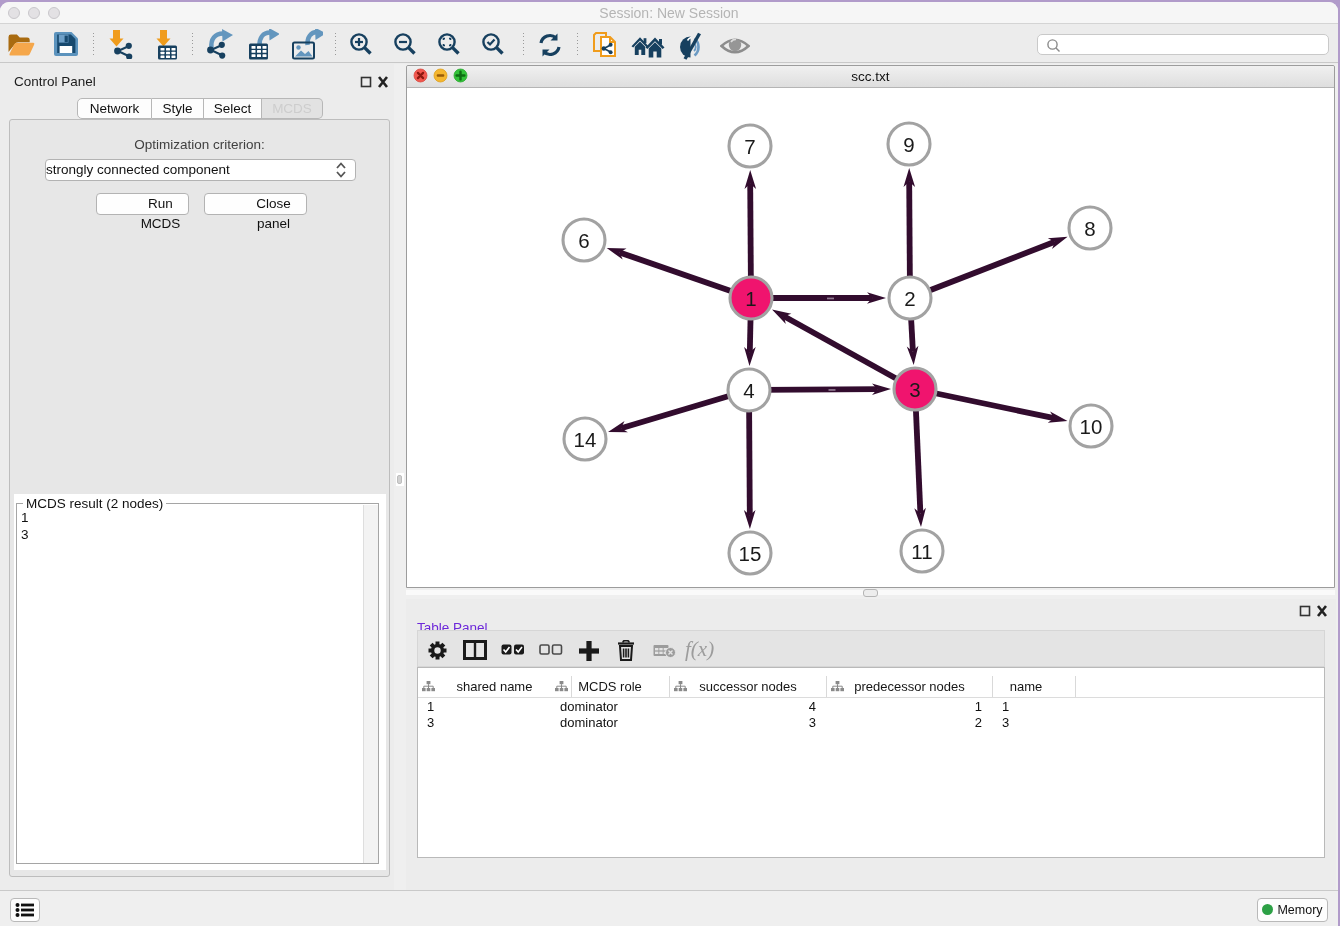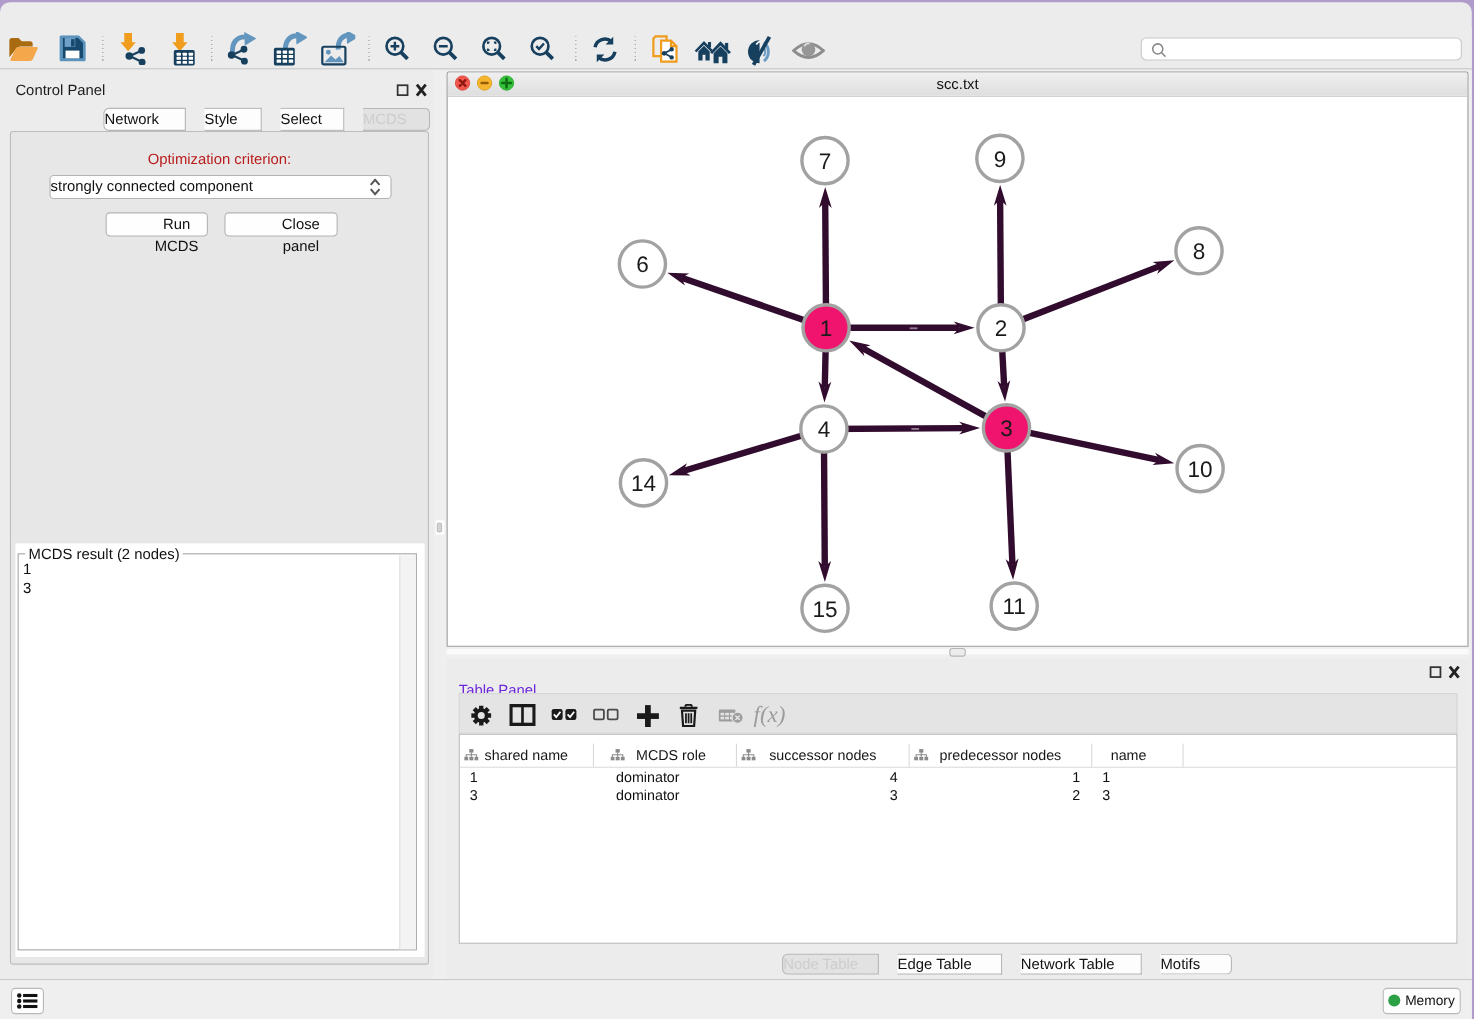--- a/index.html
+++ b/index.html
@@ -12,26 +12,26 @@
 #title { position:absolute; top:3px; width:100%; text-align:center; font-size:14px; color:#b5b5b5; }
 #toolbar { position:absolute; left:0; top:22px; width:100%; height:39px; border-bottom:1px solid #c8c8c8; background:#ececec; }
 .tbi { position:absolute; top:3px; }
 .tsep { position:absolute; top:9px; height:24px; width:1px; background-image:repeating-linear-gradient(to bottom,#9a9a9a 0,#9a9a9a 1px,rgba(0,0,0,0) 1px,rgba(0,0,0,0) 3.5px); }
 #search { position:absolute; left:1037px; top:10px; width:292px; height:21px; background:#fff; border:1px solid #c9c9c9; border-radius:5px; }
 #main { position:absolute; left:0; top:62px; width:1338px; height:826px; background:#efefef; }
 
 #cp { position:absolute; left:0; top:0; width:394px; height:829px; background:#ececec; }
 #cp-title { position:absolute; left:14px; top:10px; font-size:13.5px; color:#1c1c1c; }
 .tabrow { position:absolute; display:flex; }
-.tab { height:21px; font-size:13.5px; color:#111; background:#fdfdfd; border:1px solid #b7b7b7; border-left:none; line-height:20px;margin-left:17px; }
+.tab { height:21px; font-size:13.5px; color:#111; background:#fdfdfd; border:1px solid #b7b7b7; border-left:none; text-align:center; line-height:20px; }
 .tab.first { border-left:1px solid #b7b7b7; border-radius:5px 0 0 5px; }
 .tab.last { border-radius:0 5px 5px 0; }
 .tab.dis { background:#e2e2e2; color:#cdcdcd; }
 #cp-content { position:absolute; left:9px; top:55px; width:381px; height:758px; background:#e7e7e7; border:1px solid #bdbdbd; border-radius:3px; }
-#opt-label { position:absolute; left:0; top:17px; width:100%; text-align:center; font-size:13.5px; color:#b91c1c; }
+#opt-label { position:absolute; left:0; top:17px; width:100%; text-align:center; font-size:13.5px; color:#404040; }
 #dropdown { position:absolute; left:35px; top:39px; width:311px; height:22px; background:#fff; border:1px solid #b3b3b3; border-radius:4px; font-size:13.5px; color:#111; line-height:20px; }
 .btn { position:absolute; top:73px; height:22px; background:#fefefe; border:1px solid #b3b3b3; border-radius:4px; font-size:13.5px; color:#111; text-align:center; line-height:20px;padding-left:36px; }
 #mcds-box { position:absolute; left:4px; top:374px; width:372px; height:376px; background:#fff; }
 #mcds-fs { position:absolute; left:2px; top:9px; width:363px; height:361px; border:1px solid #a5a5a5; }
 #mcds-legend { position:absolute; left:6px; top:-8px; background:#fff; padding:0 3px; font-size:13.5px; color:#111; }
 #mcds-text { position:absolute; left:7px; top:15px; font-size:13.5px; color:#111; line-height:17px; }
 #mcds-scroll { position:absolute; left:349px; top:11px; width:15px; height:358px; background:#f3f3f3; border-left:1px solid #dedede; }
 
 #nw { position:absolute; left:406px; top:1px; width:929px; height:523px; background:#fff; border:1px solid #9c9c9c; border-radius:2px 2px 0 0; }
 #nw-tb { position:absolute; left:0; top:0; width:100%; height:22px; background:linear-gradient(#f0f0f0,#dedede); border-bottom:1px solid #b5b5b5; border-radius:2px 2px 0 0; }
@@ -45,20 +45,26 @@
 .td { position:absolute; font-size:13px; color:#111; height:16px; line-height:16px; }
 #tp-tabs { position:absolute; left:288px; top:268px; display:flex; }
 #tp-tabs .tab { height:19px; line-height:18px; }
 
 #status { position:absolute; left:0; top:888px; width:1338px; height:38px; background:#efefef; border-top:1px solid #c9c9c9; }
 .sbtn { position:absolute; top:7px; height:24px; background:#fdfdfd; border:1px solid #b9b9b9; border-radius:4px; }
 </style>
 </head>
 <body>
 <div id="win">
+  <div id="titlebar">
+    <div class="tl" style="left:8px;"></div>
+    <div class="tl" style="left:28px;"></div>
+    <div class="tl" style="left:48px;"></div>
+    <div id="title">Session: New Session</div>
+  </div>
   <div id="toolbar">
     <svg class="tbi" style="left:8px;top:10px;" width="28" height="22" viewBox="0 0 28 22">
 <path d="M0.5 18 V3 q0 -2.4 2.4 -2.4 h6 l2.8 2.8 h7.6 q2.4 0 2.4 2.4 v2.4 h-11.4 q-2.6 0 -3.7 2.3 z" fill="#a96b10"></path>
 <path d="M2.5 21.5 q-1.6 0 -1 -1.5 l4.6 -9.6 q0.8 -1.6 2.6 -1.6 h16.6 q1.6 0 0.9 1.6 l-4.4 9.5 q-0.7 1.6 -2.5 1.6 z" fill="#f5a74b"></path>
 </svg>
 <svg class="tbi" style="left:54px;top:8px;" width="24" height="24" viewBox="0 0 24 24">
 <path d="M2 0 H17.5 L24 6.5 V22 a2 2 0 0 1 -2 2 H2 a2 2 0 0 1 -2 -2 V2 a2 2 0 0 1 2 -2 z" fill="#5c93bd"></path>
 <path d="M3.2 2.6 H16.9 L21.4 7.1 V21 H3.2 z" fill="#17496e"></path>
 <rect x="4.8" y="2.6" width="9.6" height="8" fill="#6fa0c8"></rect>
 <rect x="10.6" y="3.6" width="3.2" height="6.6" fill="#17496e"></rect>
@@ -348,21 +354,21 @@
 <rect x="2" y="7.6" width="3.4" height="2.4"></rect>
               <rect x="6.3" y="7.6" width="3.4" height="2.4"></rect>
               <rect x="10.6" y="7.6" width="3.4" height="2.4"></rect>
             </g>
 <circle cx="17.5" cy="8.5" r="5" fill="#9c9c9c" stroke="#e4e4e4" stroke-width="1"></circle>
 <path d="M15.5 6.5 l4 4 M19.5 6.5 l-4 4" stroke="#e4e4e4" stroke-width="1.4"></path>
           </svg>
 <div class="abs" style="left:267px;top:6px;font-family:'Liberation Serif',serif;font-style:italic;font-size:21px;color:#9c9c9c;">f(x)</div>
       </div>
       <div id="tp-table">
-        <div class="th" style="left:0px;width:122px;"><svg width="13" height="11" viewBox="0 0 13 11" style="position:absolute;left:4px;top:5px;">
+        <div class="th" style="left:0px;width:154px;"><svg width="13" height="11" viewBox="0 0 13 11" style="position:absolute;left:4px;top:5px;">
               <g fill="#8a8a8a">
                 <rect x="4.6" y="0" width="3.8" height="3.2"></rect>
                 <rect x="0" y="7" width="3.6" height="3.2"></rect>
                 <rect x="4.7" y="7" width="3.6" height="3.2"></rect>
                 <rect x="9.4" y="7" width="3.6" height="3.2"></rect>
               </g>
               <path d="M6.5 3.2 v2 M1.8 7 v-1.8 h9.4 V7 M6.5 5 v2" fill="none" stroke="#8a8a8a" stroke-width="1"></path>
             </svg>shared name</div>
 <div class="th" style="left:133px;width:119px;"><svg width="13" height="11" viewBox="0 0 13 11" style="position:absolute;left:4px;top:5px;">
               <g fill="#8a8a8a">
@@ -397,26 +403,20 @@
 <div class="td" style="left:142px;top:31px;">dominator</div>
 <div class="td" style="left:252px;top:31px;width:146px;text-align:right;">4</div>
 <div class="td" style="left:409px;top:31px;width:155px;text-align:right;">1</div>
 <div class="td" style="left:584px;top:31px;">1</div>
 <div class="td" style="left:9px;top:47px;">3</div>
 <div class="td" style="left:142px;top:47px;">dominator</div>
 <div class="td" style="left:252px;top:47px;width:146px;text-align:right;">3</div>
 <div class="td" style="left:409px;top:47px;width:155px;text-align:right;">2</div>
 <div class="td" style="left:584px;top:47px;">3</div>
       </div>
-      <div id="tp-tabs">
-        <div class="tab first dis" style="width:88px;">Node Table</div>
-        <div class="tab" style="width:95px;">Edge Table</div>
-        <div class="tab" style="width:110px;">Network Table</div>
-        <div class="tab last" style="width:65px;">Motifs</div>
-      </div>
     </div>
   </div>
   <div class="abs" style="left:396px;top:471px;width:8px;height:13px;background:#fff;"></div>
 <div class="abs" style="left:397px;top:473px;width:5px;height:9px;background:#d2d2d2;border-radius:2px;border:1px solid #bdbdbd;"></div>
 <div class="abs" style="left:863px;top:587px;width:15px;height:8px;background:#ededed;border:1px solid #b5b5b5;border-radius:3px;"></div>
 <div id="status">
     <div class="sbtn" style="left:10px;width:30px;">
       <svg width="20" height="16" viewBox="0 0 20 16" style="position:absolute;left:4px;top:3px;">
           <circle cx="2.5" cy="3" r="2" fill="#111"></circle>
           <circle cx="2.5" cy="8" r="2" fill="#111"></circle>

